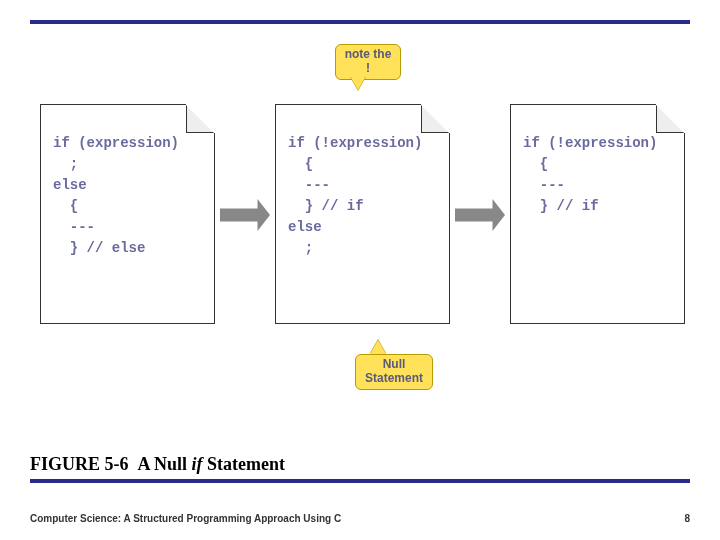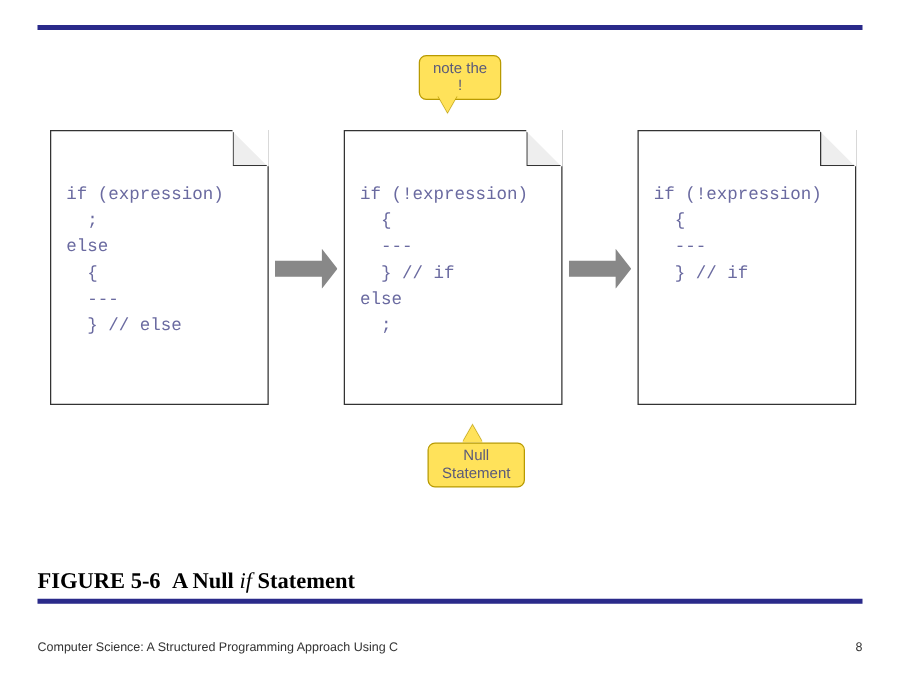--- a/index.html
+++ b/index.html
@@ -1,15 +1,15 @@
 <!DOCTYPE html>
 <html><head>
 <meta charset="utf-8">
 <style>
-  * { margin: 0; padding: 0; box-sizing: border-box; }
+  * { margin: 0; padding: 0; box-sizing: border-box; font-weight: bold; }
   body {
     width: 720px;
     height: 540px;
     background: #fff;
     font-family: "Times New Roman", serif;
     position: relative;
   }
   .hr-thick {
     height: 4px;
     background: #2a2a8a;
@@ -37,21 +37,21 @@
   .snippet .fold-tri {
     position: absolute;
     top: 0; right: 0;
     width: 28px; height: 28px;
     background: #eee;
     border: 1px solid #333;
     clip-path: polygon(0 0, 100% 100%, 0 100%);
   }
   .code {
     position: absolute;
-    top: 41px;
+    top: 28px;
     left: 12px;
     font-family: "Courier New", monospace;
     font-size: 14px;
     line-height: 1.5;
     color: #6a6aa0;
     white-space: pre;
   }
   .callout {
     position: absolute;
     background: #ffe25a;
@@ -89,21 +89,21 @@
     height: 32px;
     background: #888;
     clip-path: polygon(0 30%, 75% 30%, 75% 0, 100% 50%, 75% 100%, 75% 70%, 0 70%);
   }
   .caption {
     margin: 0 30px;
     font-size: 18px;
     font-weight: bold;
     padding-bottom: 4px;
   }
-  .caption .ital { font-style: italic; font-weight: normal; }
+  .caption .ital { font-style: italic; font-weight: bold; }
   .footer {
     position: absolute;
     bottom: 16px;
     left: 30px;
     right: 30px;
     font-family: Arial, sans-serif;
     font-size: 10px;
     color: #333;
     display: flex;
     justify-content: space-between;
@@ -149,21 +149,21 @@
   <div class="snippet" style="top:60px; left:480px;">
     <div class="fold-cover"></div>
     <div class="fold-tri"></div>
     <div class="code" style="white-space: pre;">if (!expression)
   {
   ---
   } // if</div>
   </div>
 
   <div class="bubble-tail tail-up"></div>
-  <div class="callout bot-call" style="white-space: pre;">Null
+  <div class="callout bot-call" style="white-space: pre; margin-left: 13px;">Null
 Statement</div>
 
 </div>
 
 <div class="caption">
   <span>FIGURE 5-6</span>
   &nbsp;<span>A Null </span><span class="ital">if</span><span> Statement</span>
 </div>
 <div class="hr-thick"></div>
 

